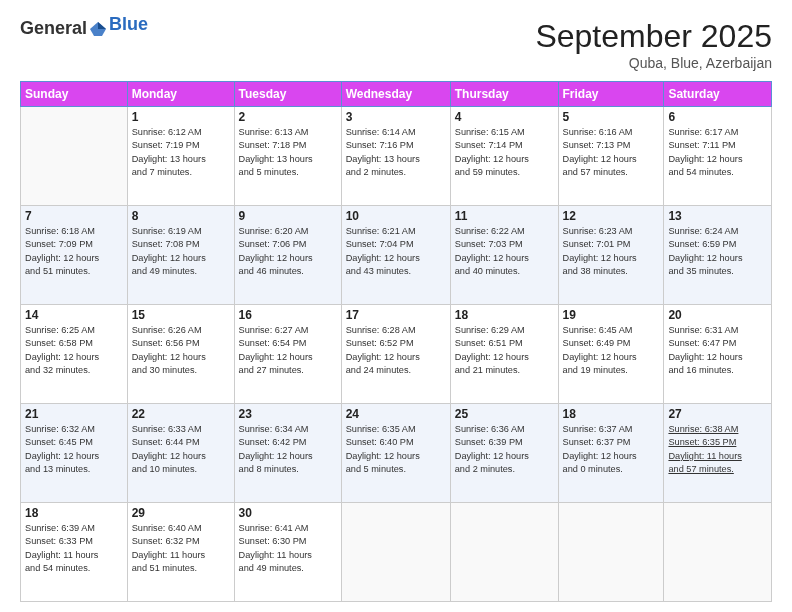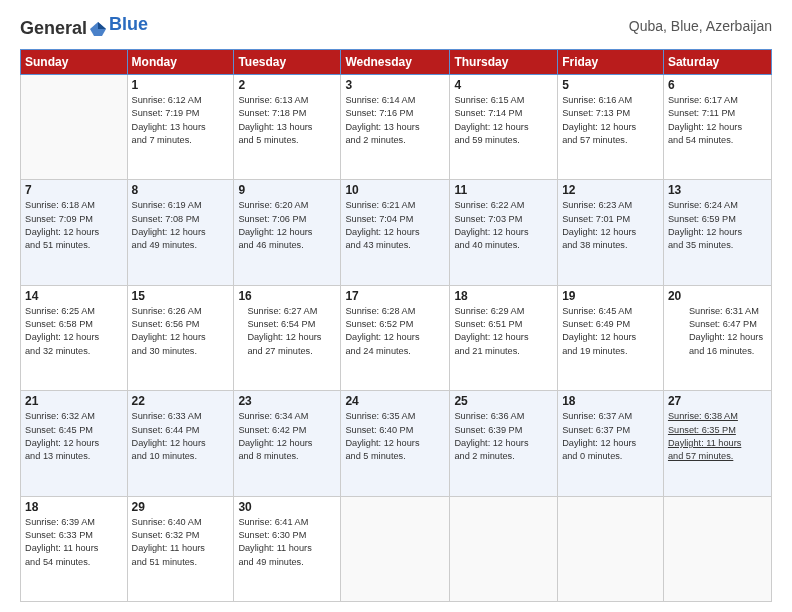--- a/index.html
+++ b/index.html
@@ -59,21 +59,21 @@
     .location {
       font-size: 14px;
       color: #555;
     }
     .calendar {
       width: 100%;
       border-collapse: collapse;
       flex: 1;
     }
     .calendar th {
-      background: #b91c1c;
+      background: #d946ef;
       color: #fff;
       font-size: 12px;
       font-weight: bold;
       padding: 5px 4px;
       text-align: left;
       border: 1px solid #5a8fd4;
     }
     .calendar td {
       border: 1px solid #ccc;
       vertical-align: top;
@@ -113,20 +113,21 @@
         <svg class="logo-icon" viewBox="0 0 18 18">
           <polygon points="9,2 17,9 13,16 5,16 1,9" fill="#2a6bbf" opacity="0.85"></polygon>
           <polygon points="9,2 17,9 9,9" fill="#1a4e8f"></polygon>
         </svg>
       </div>
       <div style="display:flex;align-items:center;margin-top:-4px;margin-left:2px;">
         <span class="logo-blue">Blue</span>
       </div>
     </div>
     <div class="title-area">
+      <div class="month-title">September 2025</div>
       <div class="location">Quba, Blue, Azerbaijan</div>
     </div>
   </div>
 
   <table class="calendar">
     <thead>
       <tr>
       <th>Sunday</th>
           <th>Monday</th>
           <th>Tuesday</th>
@@ -243,21 +244,21 @@
           </td>
           <td>
             <div class="day-number">15</div>
             <div class="day-info" style="white-space: pre-line;">Sunrise: 6:26 AM
 Sunset: 6:56 PM
 Daylight: 12 hours
 and 30 minutes.</div>
           </td>
           <td>
             <div class="day-number">16</div>
-            <div class="day-info" style="white-space: pre-line; margin-left: 9px;">Sunrise: 6:27 AM
+            <div class="day-info" style="white-space: pre-line;">Sunrise: 6:27 AM
 Sunset: 6:54 PM
 Daylight: 12 hours
 and 27 minutes.</div>
           </td>
           <td>
             <div class="day-number">17</div>
             <div class="day-info" style="white-space: pre-line;">Sunrise: 6:28 AM
 Sunset: 6:52 PM
 Daylight: 12 hours
 and 24 minutes.</div>
@@ -271,21 +272,21 @@
           </td>
           <td>
             <div class="day-number">19</div>
             <div class="day-info" style="white-space: pre-line;">Sunrise: 6:45 AM
 Sunset: 6:49 PM
 Daylight: 12 hours
 and 19 minutes.</div>
           </td>
           <td>
             <div class="day-number">20</div>
-            <div class="day-info" style="white-space: pre-line; margin-left: 21px;">Sunrise: 6:31 AM
+            <div class="day-info" style="white-space: pre-line;">Sunrise: 6:31 AM
 Sunset: 6:47 PM
 Daylight: 12 hours
 and 16 minutes.</div>
           </td>
         </tr>
         <tr class="row-shaded">
           <td>
             <div class="day-number">21</div>
             <div class="day-info" style="white-space: pre-line;">Sunrise: 6:32 AM
 Sunset: 6:45 PM

